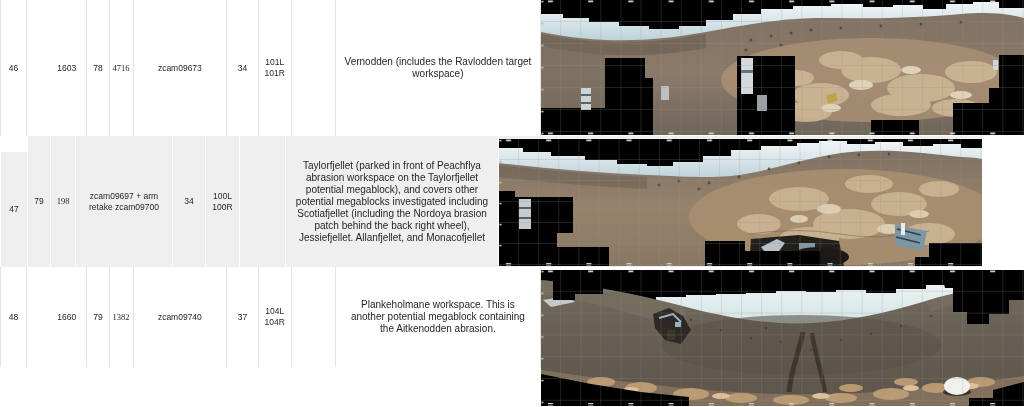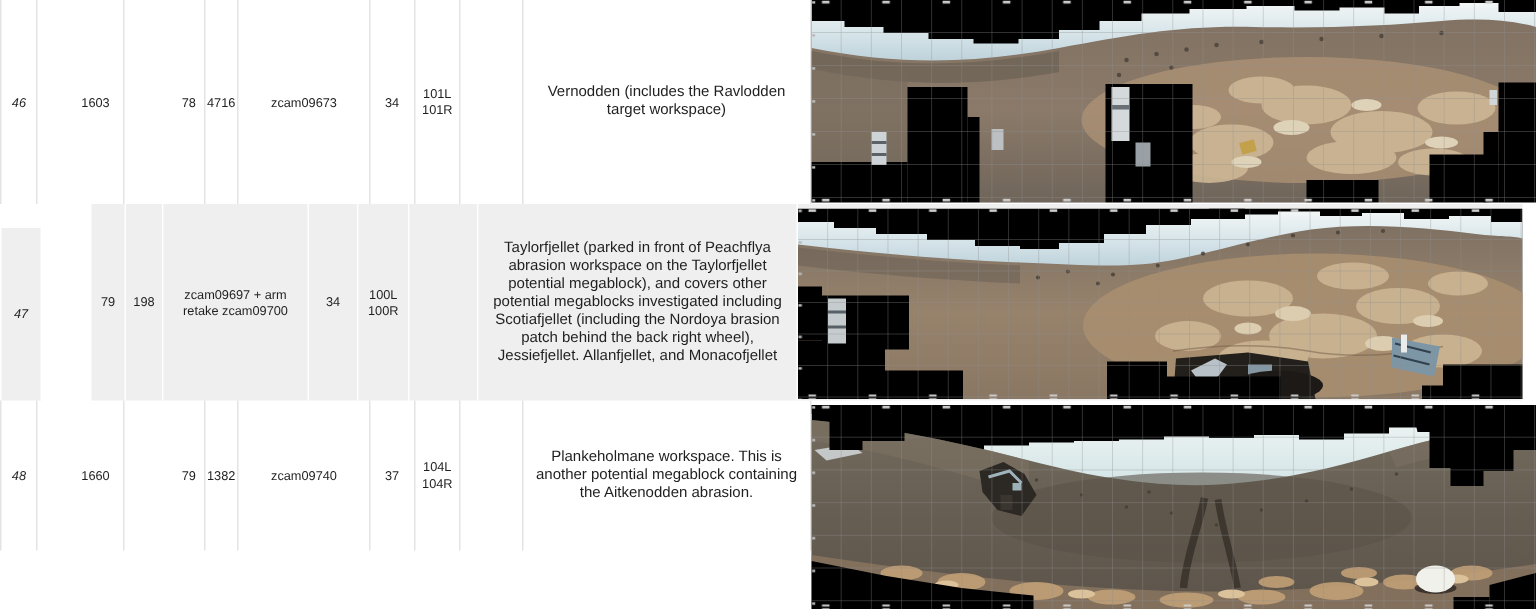--- a/index.html
+++ b/index.html
@@ -5,24 +5,24 @@
   html,body{margin:0;padding:0;background:var(--page-bg,#fff);}
   .page{width:1024px;height:407px;overflow:hidden;font-family:"Liberation Sans",sans-serif;color:var(--text,#1f1f1f);background:var(--page-bg,#fff);}
   .row{display:flex;width:1024px;}
   .row.r1{height:136px;}
   .row.r2{height:131px;}
   .row.r3{height:100px;}
   .cell{box-sizing:border-box;border-right:1px solid var(--cell-border,#e4e4e4);display:flex;flex-direction:column;align-items:center;justify-content:center;font-size:8.5px;text-align:center;line-height:1.25;}
   .cell.first{border-left:1px solid var(--cell-border,#e4e4e4);}
   .row.alt .cell{background:var(--row-alt-bg,#efefef);border-right-color:#ffffff;}
   .row.alt .cell.first{border-left-color:#ffffff;margin-top:16px;}
-  .c-num{width:28px;font-style:italic;}
+  .c-num{width:28px;}
   .c-sol{width:42px;margin-left:20px;}
-  .c-site{width:23px;margin-left:33px;}
-  .c-drive{width:25px;}
+  .c-site{width:23px;}
+  .c-drive{width:25px;font-family:Liberation Serif, serif;}
   .c-seq{width:97px;padding:0 4px;}
   .c-point{width:33px;}
   .c-filter{width:34px;text-align:center;}
   .c-spacer{width:46px;}
   .c-desc{width:213px;font-size:10px;line-height:1.2;padding:0 7px;}
   .c-img{width:483px;border-right:none;padding:0;display:block;}
   .pano{display:block;}
   .row.r2 .pano{margin-top:3px;}
   .row.r3 .pano{margin-top:3px;}
 </style>

